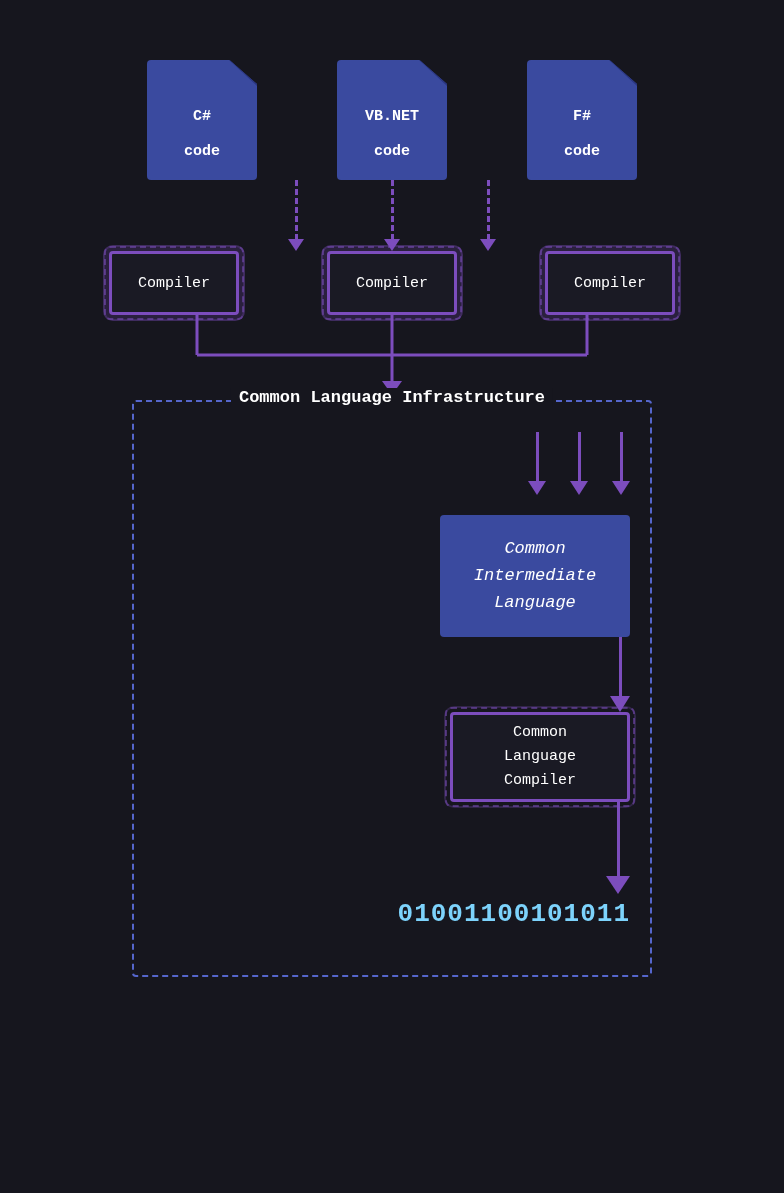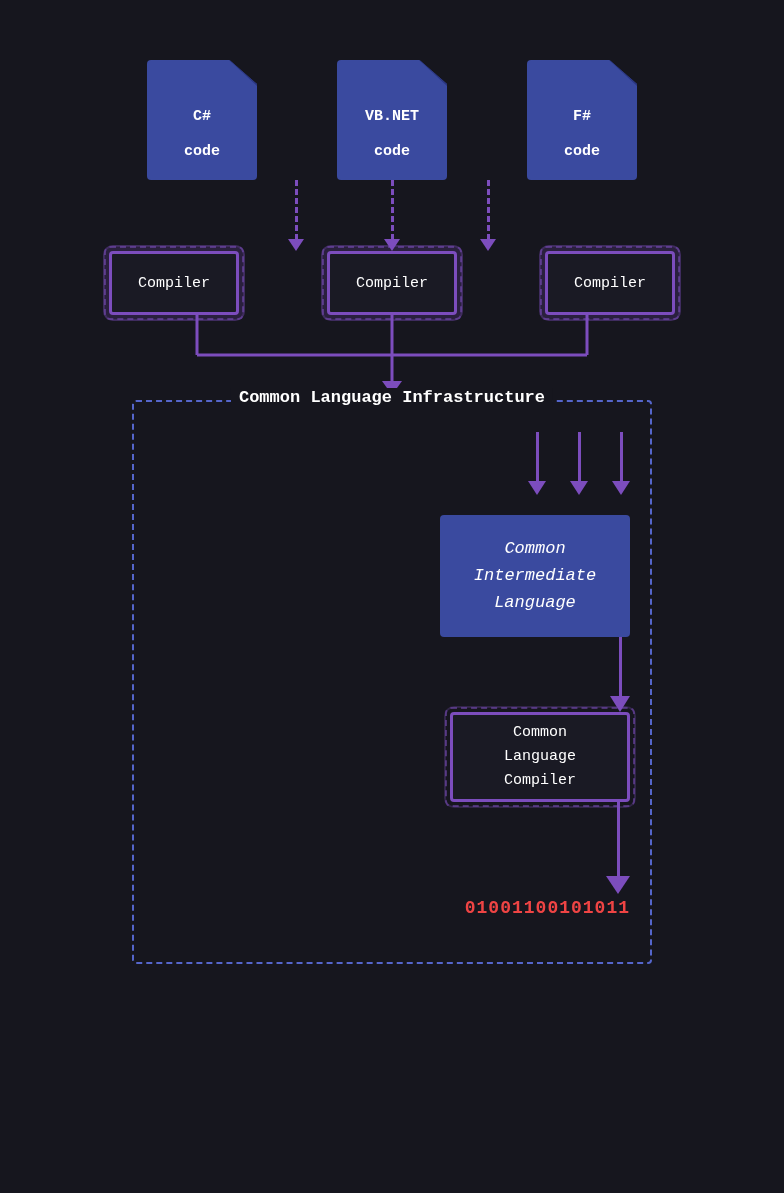--- a/index.html
+++ b/index.html
@@ -295,22 +295,22 @@
       margin-top: -1px;
     }
 
     
     .binary-output {
       text-align: center;
       margin-top: 0;
     }
 
     .binary-text {
-      color: #ef4444;
-      font-size: 18px;
+      color: #7dd3fc;
+      font-size: 26px;
       font-family: 'Courier New', Courier, monospace;
       font-weight: bold;
       line-height: 1.6;
       letter-spacing: 1px;
     }
   </style>
 </head>
 <body>
 
 <div class="diagram-container">

